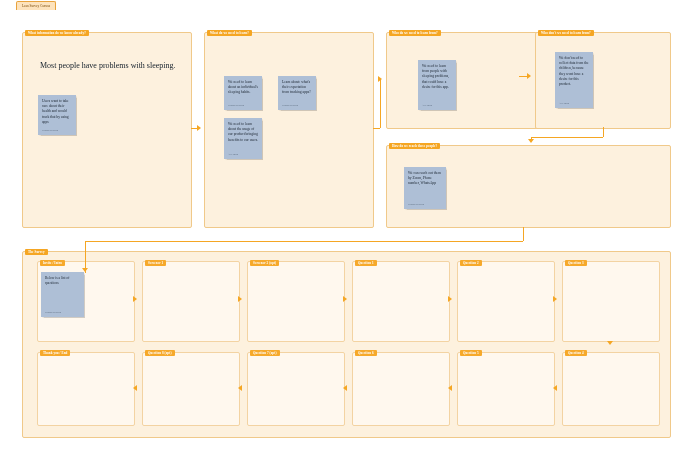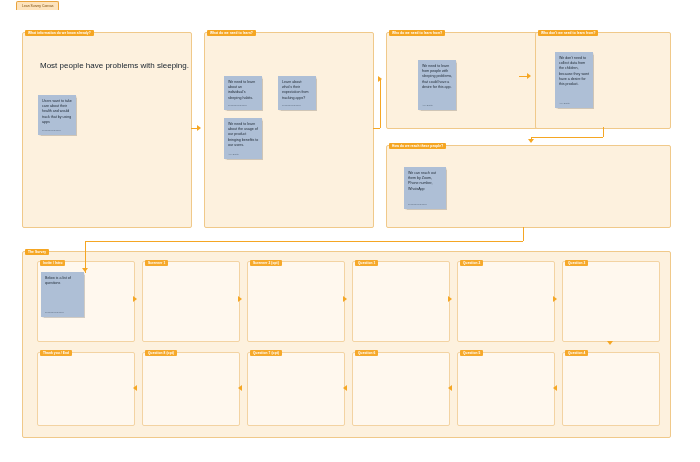--- a/index.html
+++ b/index.html
@@ -3,21 +3,21 @@
 <meta charset="utf-8">
 <style>
   html,body{margin:0;padding:0;}
   body{
     width:700px;height:462px;
     background:#ffffff;
     font-family:"Liberation Sans", sans-serif;
     overflow:hidden;
     position:relative;
   }
-  #canvas{position:absolute;left:0;top:0;width:700px;height:356px;}
+  #canvas{position:absolute;left:0;top:0;width:700px;height:356px;font-family:Liberation Serif, serif;}
 
   
   .filetab{
     position:absolute;left:16px;top:1px;
     height:8px;padding:0 5px;
     background:#fde3bd;border:1px solid #e8a33d;border-bottom:none;
     border-radius:2px 2px 0 0;
     font-size:3.4px;line-height:8px;color:#7a4a08;
     white-space:nowrap;
   }

